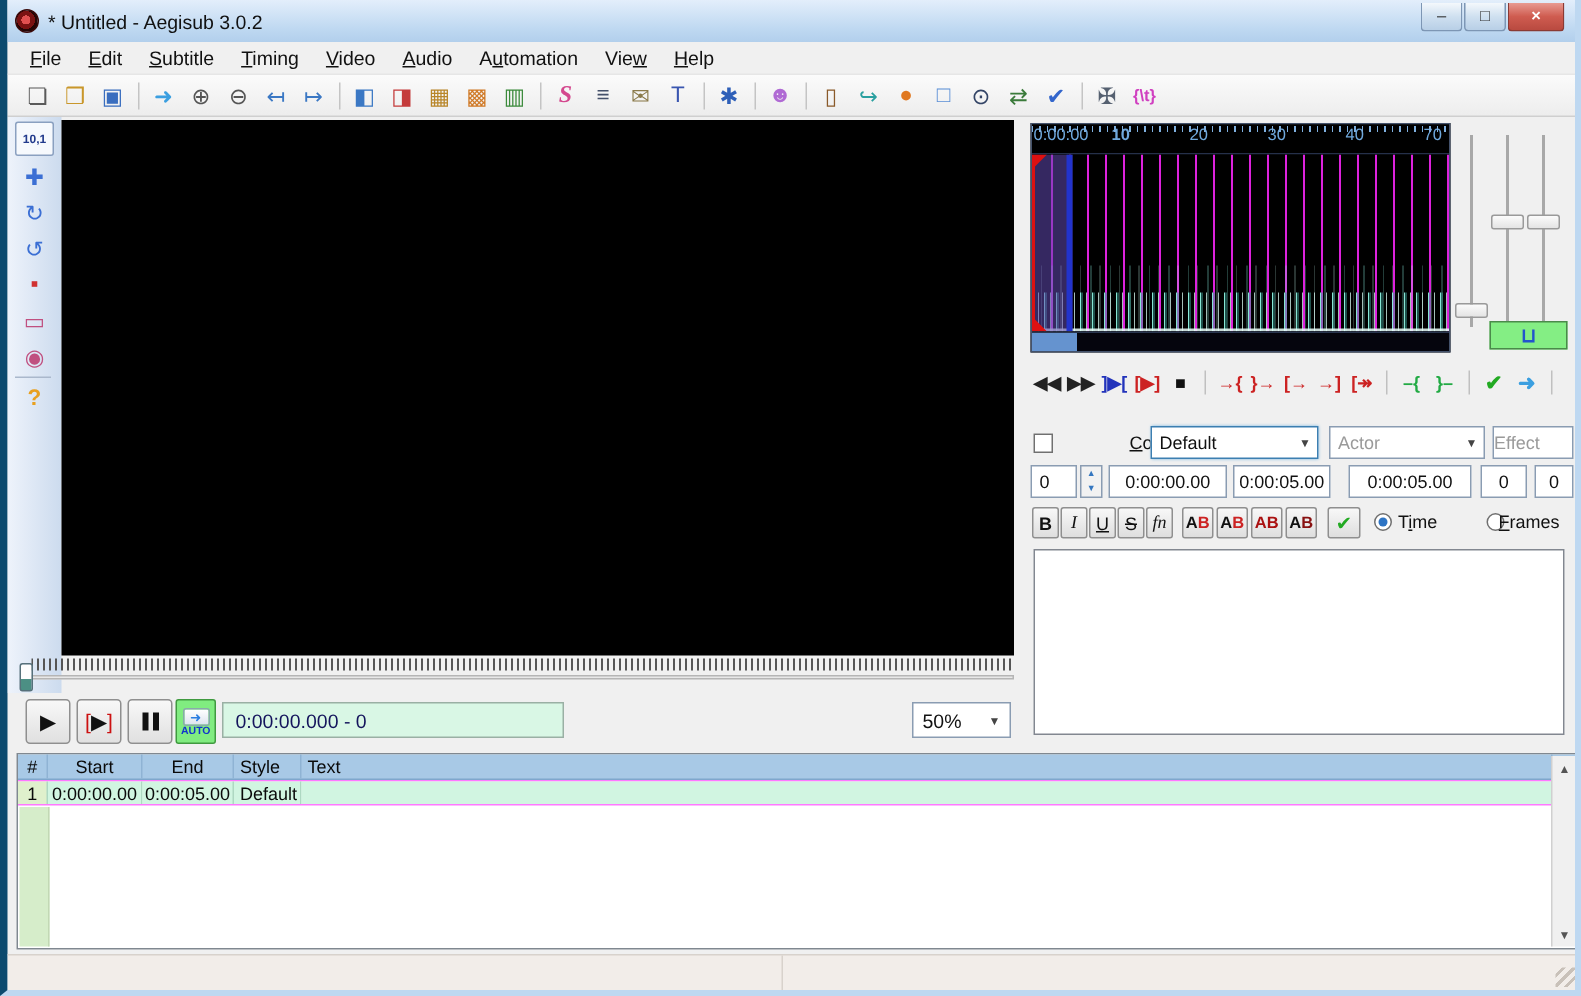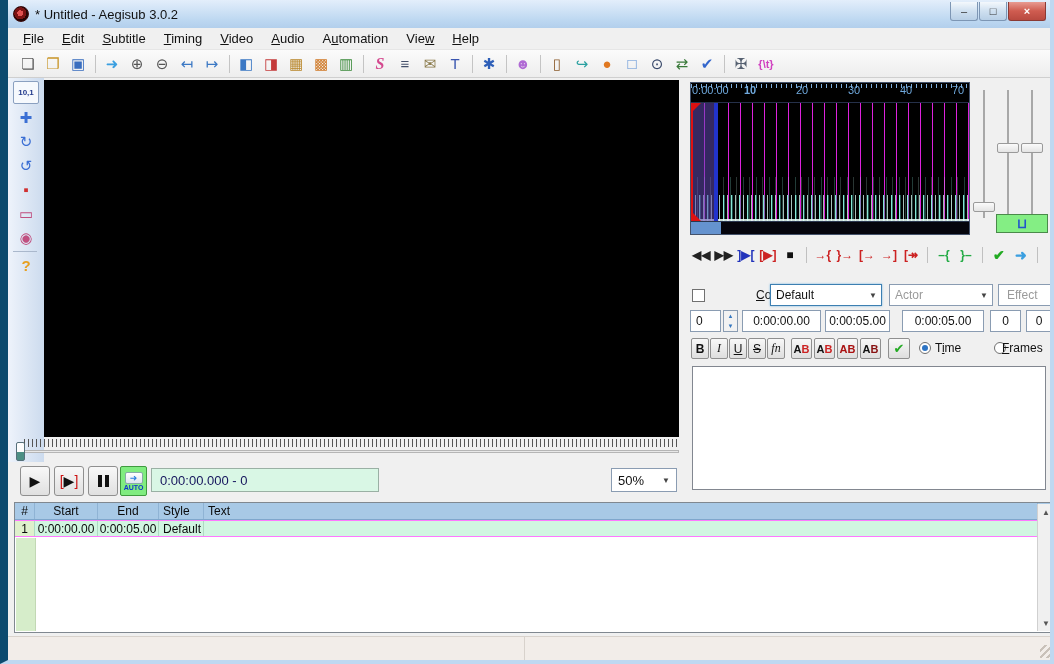--- a/index.html
+++ b/index.html
@@ -1,18 +1,18 @@
 <!DOCTYPE html>
 <html><head>
 <meta charset="utf-8">
 <style>
   html,body{margin:0;padding:0;background:#9ab4cf;}
   *{box-sizing:border-box;font-family:"Liberation Sans",sans-serif;}
   .window{position:relative;width:1054px;height:664px;background:#f0f0f0;overflow:hidden;
-          border-left:8px solid #0c4a6e;border-right:4px solid #bed8f1;border-bottom:4px solid #bed8f1;}
+          border-left:5px solid #0c4a6e;border-right:4px solid #bed8f1;border-bottom:4px solid #bed8f1;}
   .abs{position:absolute;}
   
   .titlebar{left:-3px;top:0;width:1054px;height:28px;background:linear-gradient(#e3eefb,#bed8f1 70%,#b2cfec);
             display:flex;align-items:center;padding-left:8px;}
   .appicon{width:16px;height:16px;border-radius:50%;margin-right:6px;
            background:radial-gradient(circle at 45% 45%, #e05050 0 3px, #7a1212 3px 6px, #240505 6px 9px);
            border:1px solid #3a0a0a;}
   .title-text{font-size:13px;color:#111;}
   .winbtns{position:absolute;right:13px;top:2px;display:flex;}
   .winbtn{width:28px;height:19px;border:1px solid #7d96b4;border-top:none;background:linear-gradient(#f4f8fc,#cfe0f0 50%,#b8cfe6);
@@ -275,21 +275,21 @@
   <div class="abs checkbox" style="left:684px;top:289px;"></div>
   <div class="abs rlabel" style="left:701px;top:288px;margin-left:47px;"><span></span><u>C</u><span>omment</span></div>
   <div class="abs fld focusring" style="left:762px;top:284px;width:112px;height:22px;padding-left:5px;">
     <span>Default</span>
     <span class="combo-arrow">▼</span>
   </div>
   <div class="abs fld gray" style="left:881px;top:284px;width:104px;height:22px;padding-left:5px;">
     <span>Actor</span>
     <span class="combo-arrow">▼</span>
   </div>
-  <div class="abs fld gray" style="left:990px;top:284px;width:54px;height:22px;padding-left:8px;">Effect</div>
+  <div class="abs fld gray" style="left:990px;top:284px;width:54px;height:22px;padding-left:0;">Effect</div>
 
   <div class="abs fld" style="left:682px;top:310px;width:31px;height:22px;padding-left:5px;">0</div>
   <div class="abs spin" style="left:715px;top:310px;">
     <span>▲</span>
     <span>▼</span>
   </div>
   <div class="abs fld center" style="left:734px;top:310px;width:79px;height:22px;">0:00:00.00</div>
   <div class="abs fld center" style="left:817px;top:310px;width:65px;height:22px;">0:00:05.00</div>
   <div class="abs fld center" style="left:894px;top:310px;width:82px;height:22px;">0:00:05.00</div>
   <div class="abs fld center" style="left:982px;top:310px;width:31px;height:22px;">0</div>

